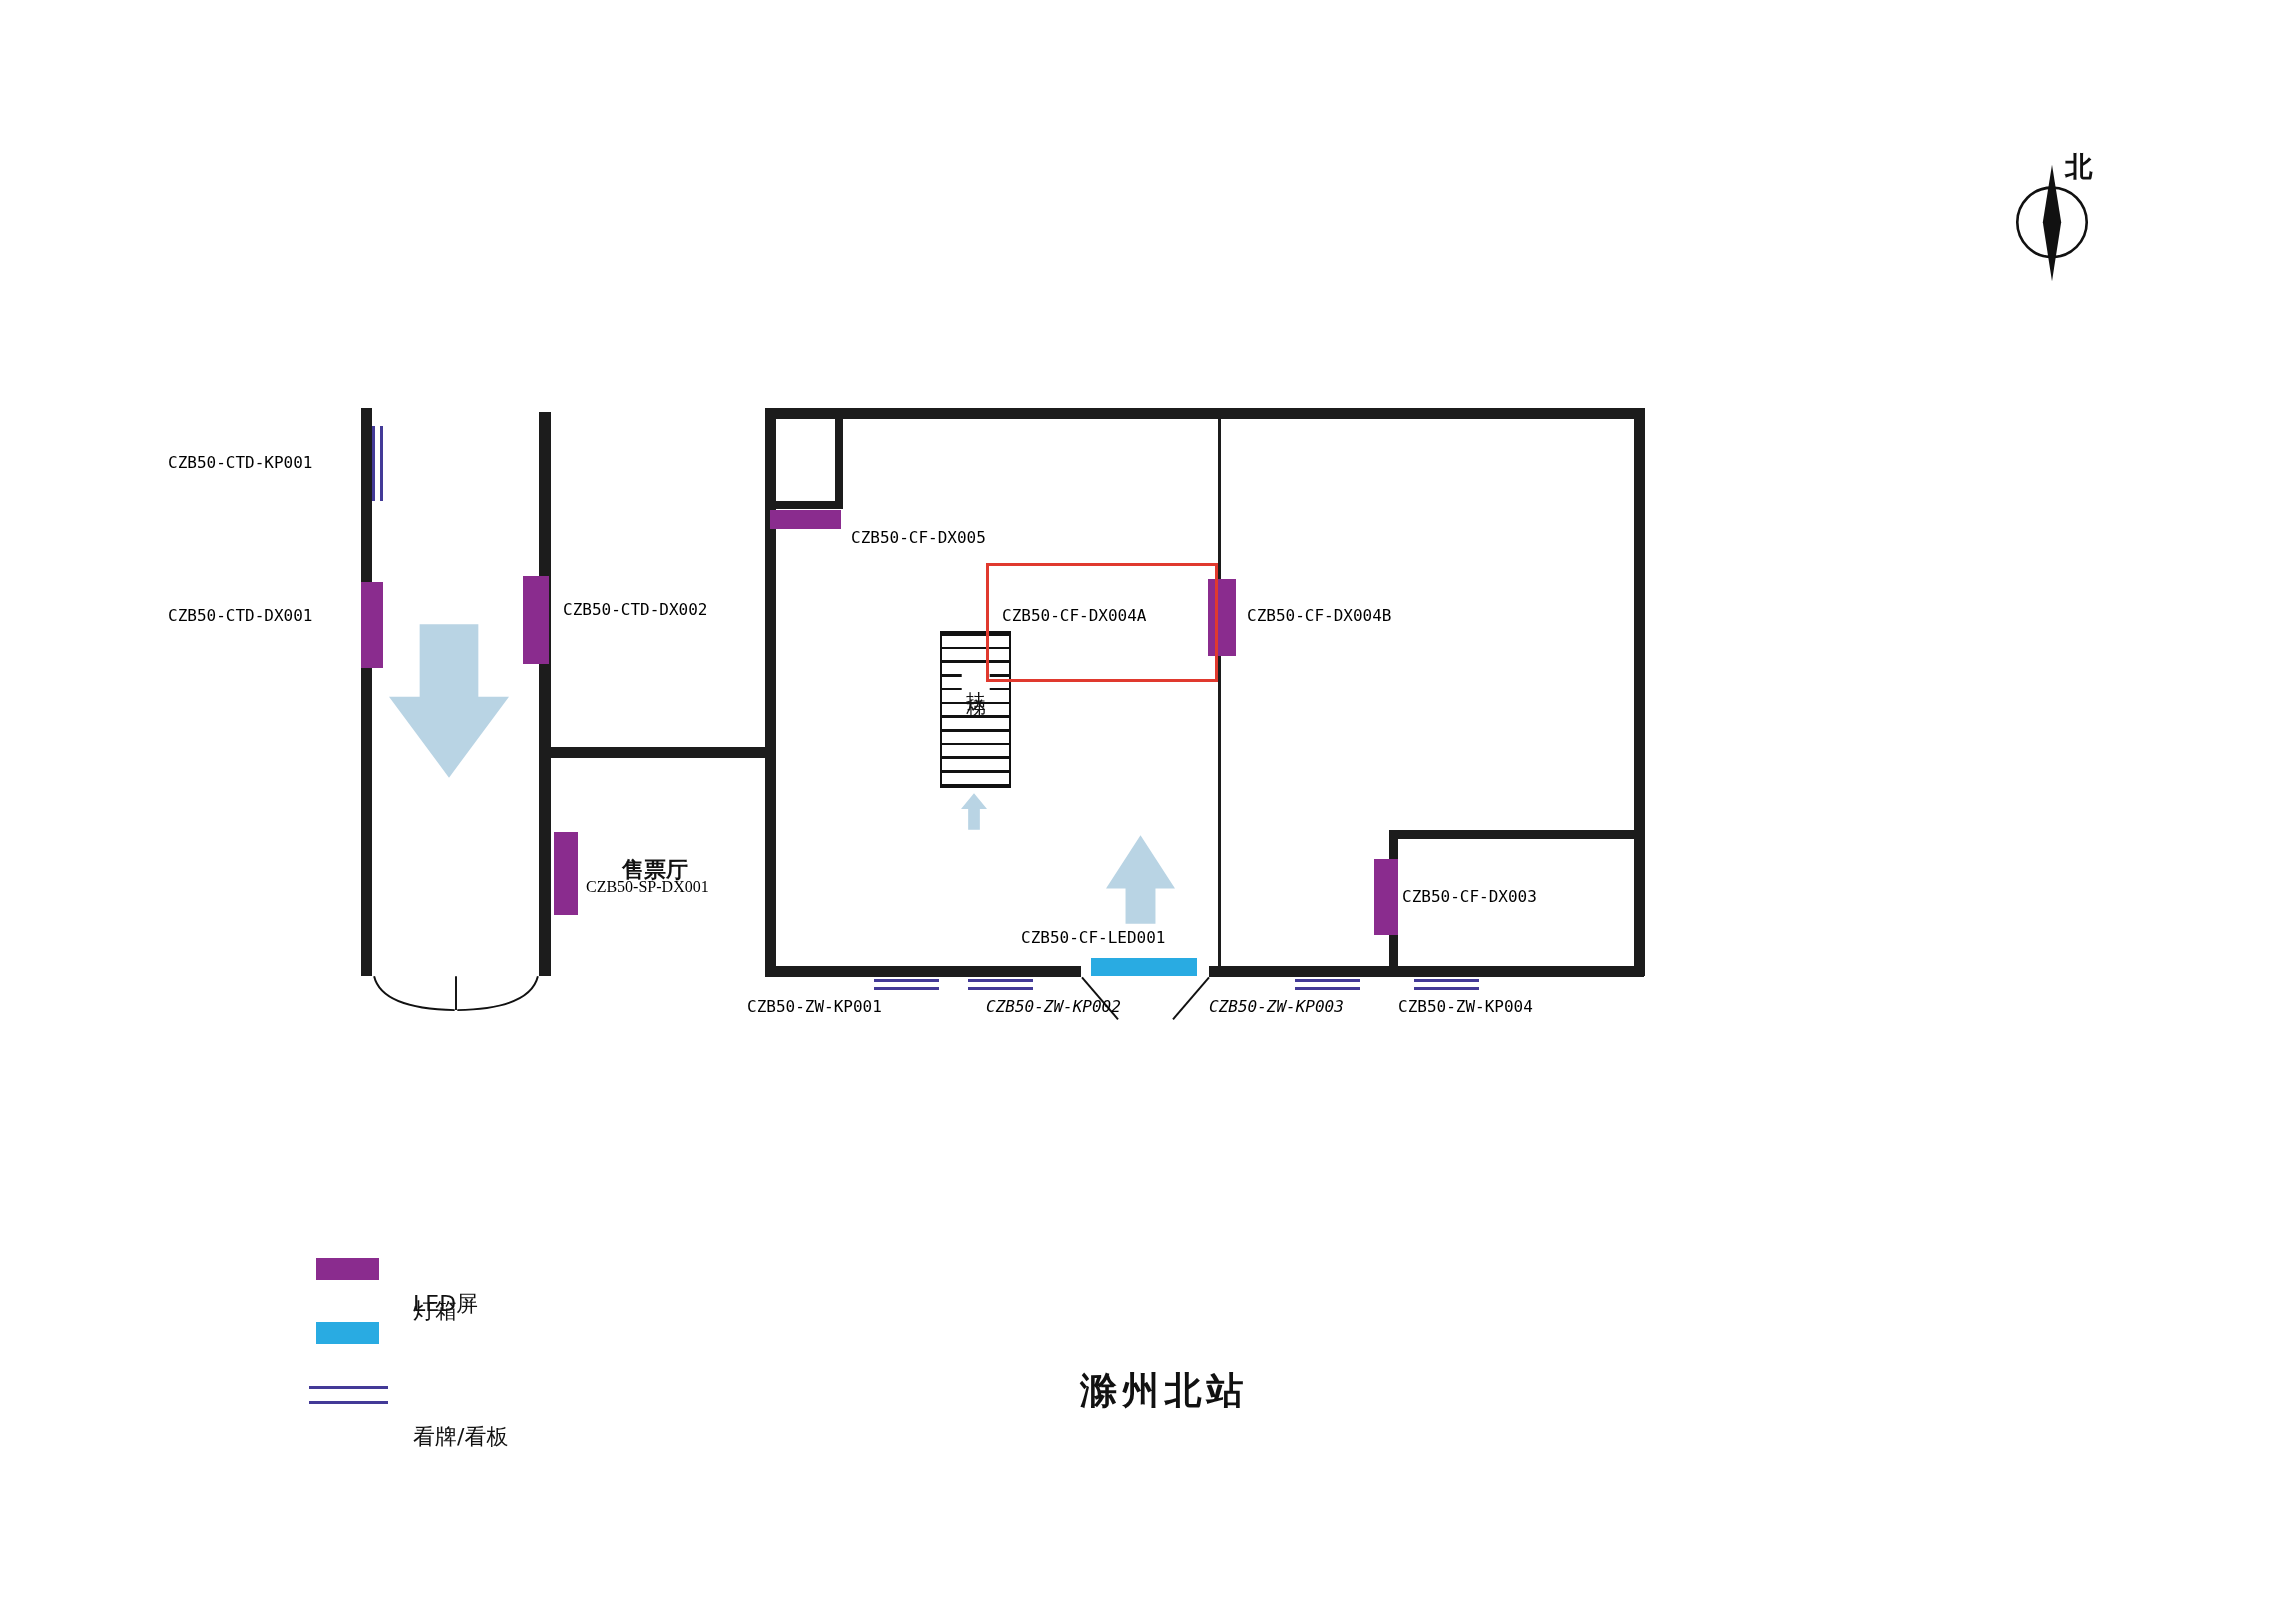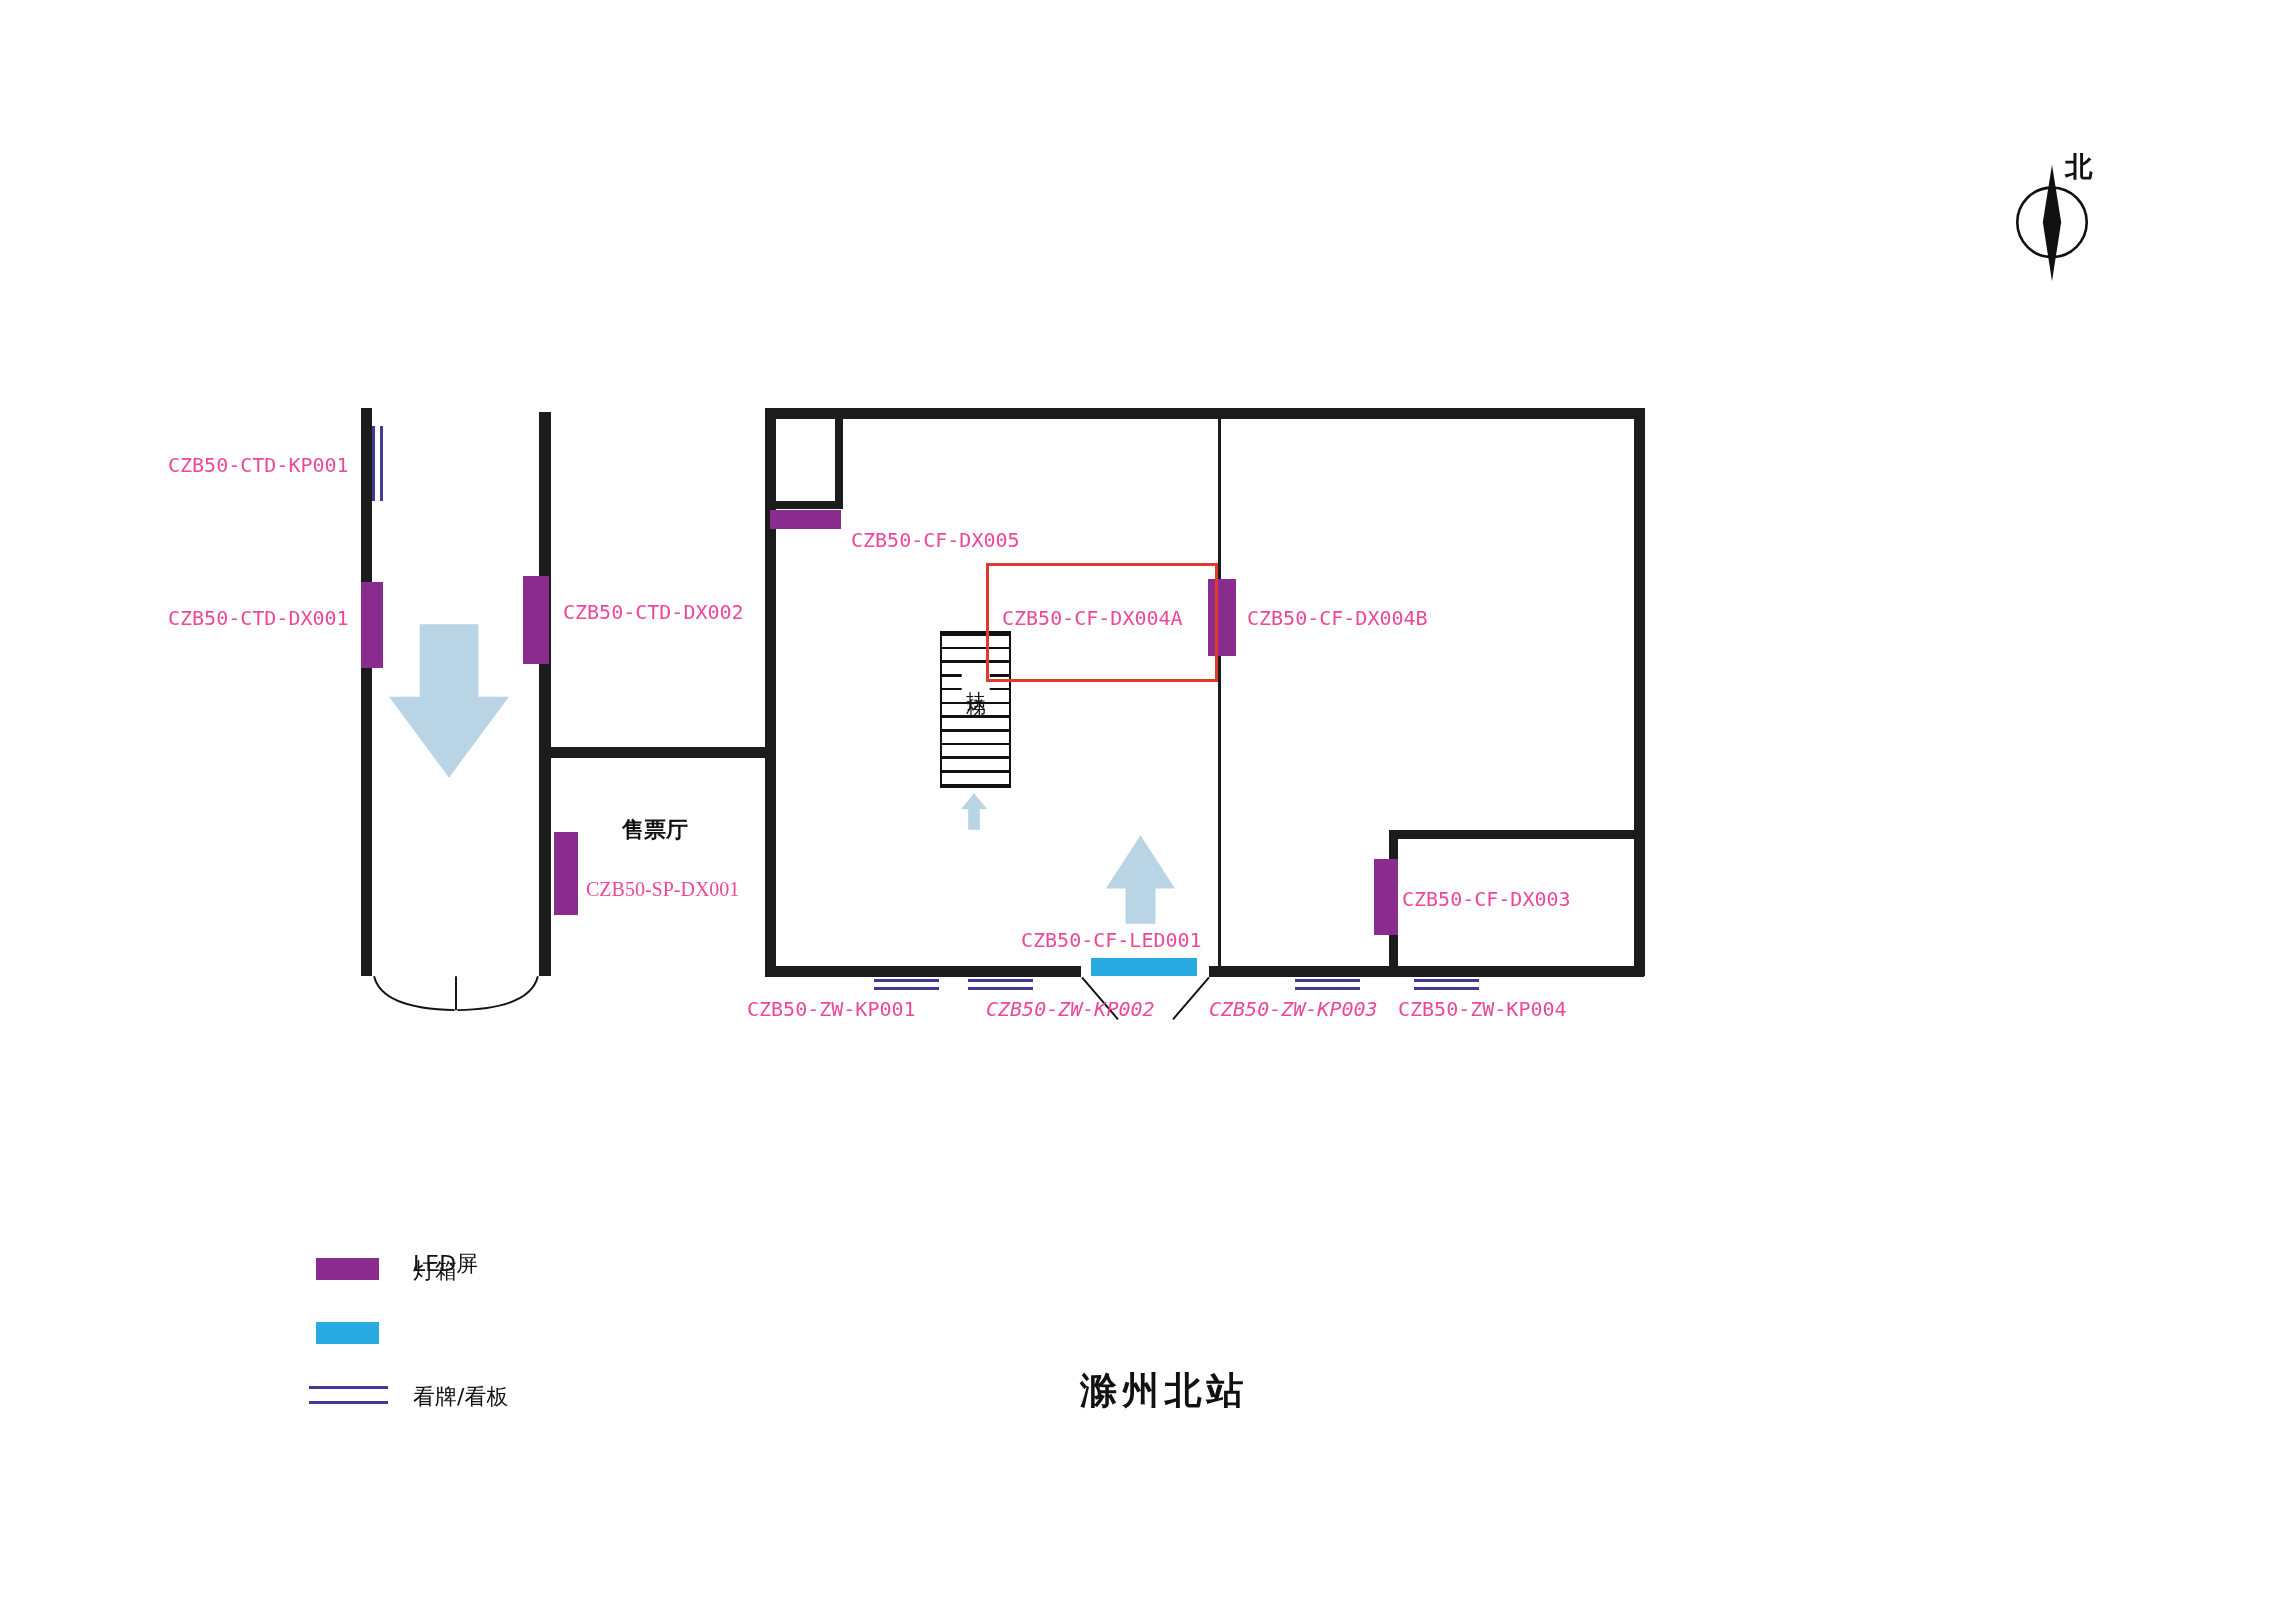--- a/index.html
+++ b/index.html
@@ -4,22 +4,22 @@
 <style>
   *{margin:0;padding:0;box-sizing:border-box;}
   html,body{background:#ffffff;}
   body{font-family:"DejaVu Sans",sans-serif;color:#111;}
   .canvas{position:relative;width:2295px;height:1623px;background:#fff;overflow:hidden;}
 
   .wall{position:absolute;background:#1c1c1c;z-index:2;}
   .thinwall{position:absolute;background:#1c1c1c;z-index:2;}
 
   .code{position:absolute;font-family:"DejaVu Sans Mono","Liberation Mono",monospace;
-        font-size:20px;color:#ec4899;white-space:nowrap;z-index:7;}
-  .cjk{position:absolute;font-family:"DejaVu Sans",sans-serif;color:#111;white-space:nowrap;z-index:7;}
+        font-size:16px;color:#000000;white-space:nowrap;z-index:7;}
+  .cjk{position:absolute;font-family:"DejaVu Sans",sans-serif;color:#111;white-space:nowrap;z-index:7;margin-top:40px;}
 
   .lightbox{position:absolute;z-index:3;}
   .led{position:absolute;z-index:3;}
   .signboard-h{position:absolute;height:11px;border-top:3.3px solid;border-bottom:3.3px solid;z-index:3;}
   .signboard-v{position:absolute;width:11px;border-left:3.3px solid;border-right:3.3px solid;z-index:3;}
 
   .highlight-rect{position:absolute;border:3.9px solid;z-index:6;background:transparent;}
 
   .escalator{position:absolute;border:2px solid #111;z-index:1;
      background:repeating-linear-gradient(to bottom,#111 0 2.6px,#fff 2.6px 13.7px);}

